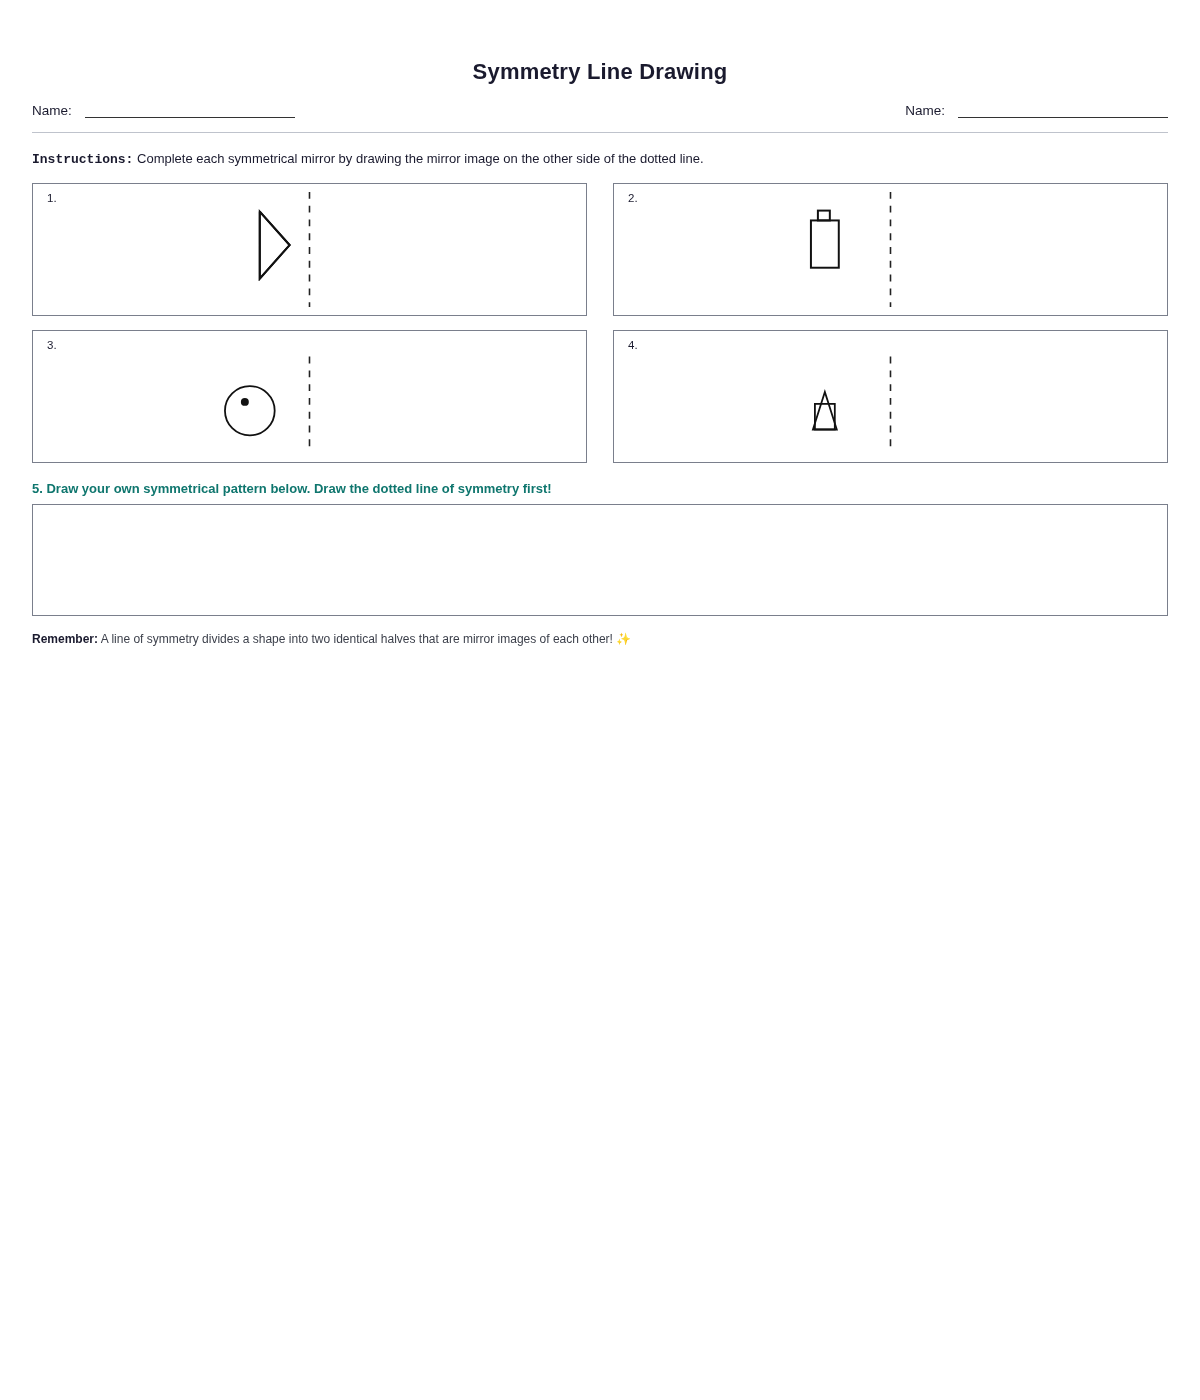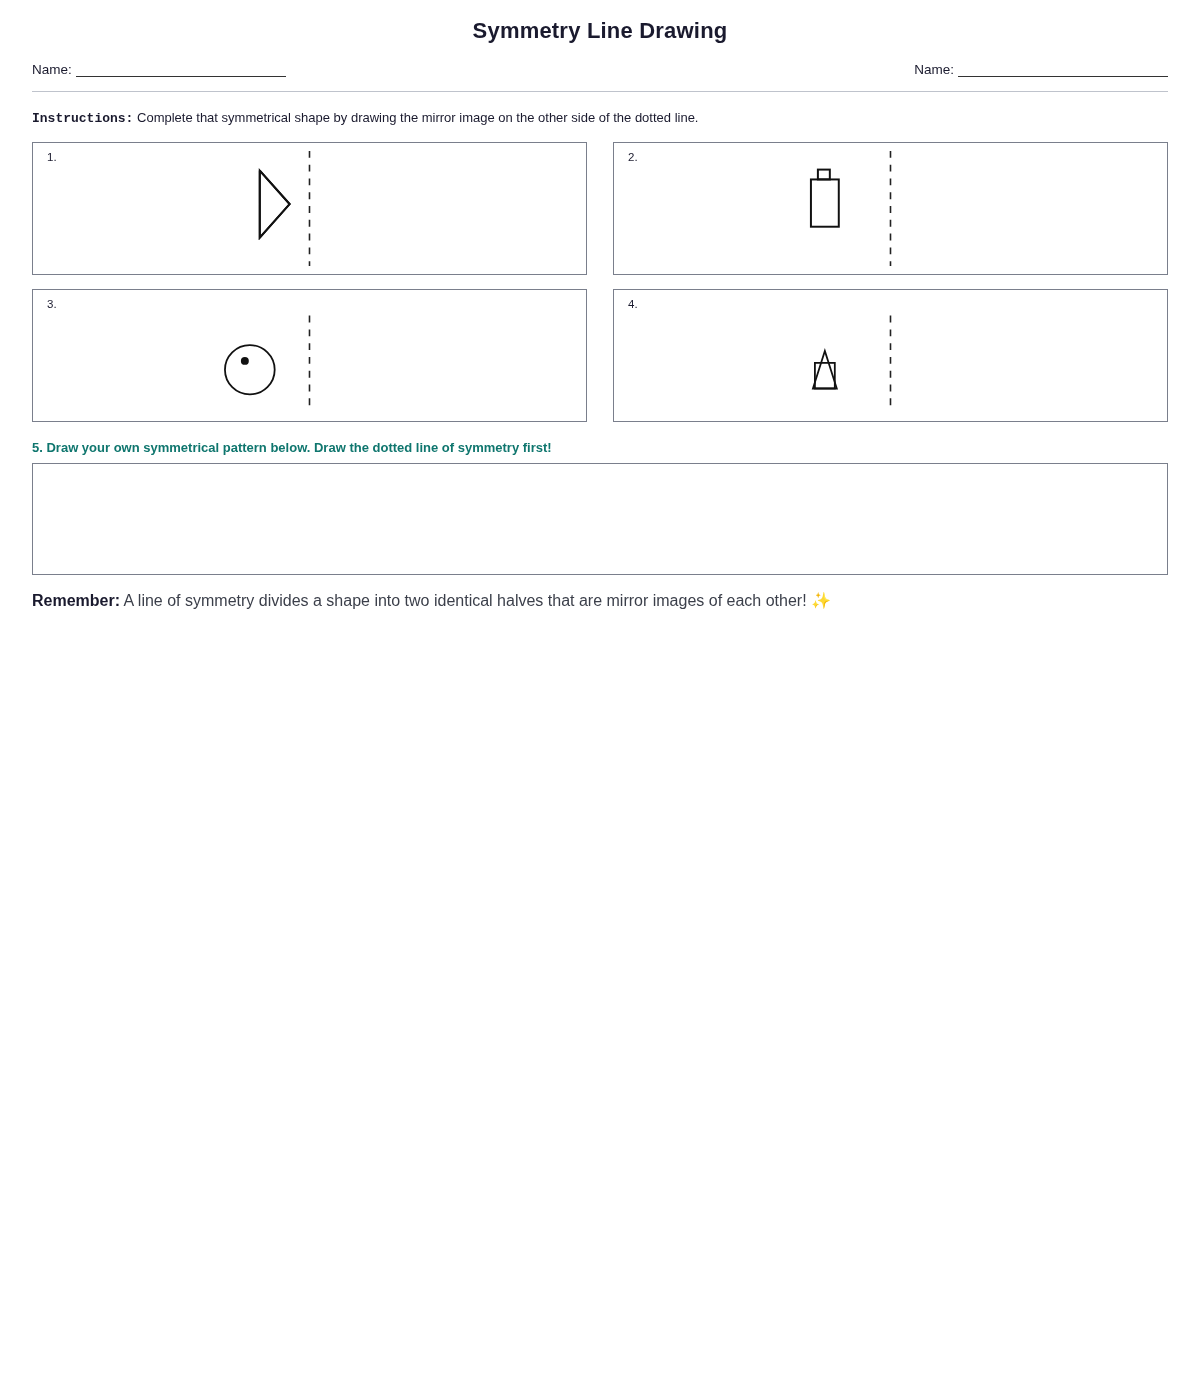--- a/index.html
+++ b/index.html
@@ -11,41 +11,42 @@
     width: 1200px;
     height: 1400px;
     font-family: "Liberation Sans", sans-serif;
     color: #1a1a2e;
     position: relative;
   }
   .page {
     padding: 12px 32px 0 32px;
     box-sizing: border-box;
     width: 1200px;
+    margin-top: 41px;
   }
   .worksheet-title {
     text-align: center;
     font-size: 22px;
     font-weight: bold;
     color: #1a1a2e;
     margin: 6px 0 18px 0;
     letter-spacing: 0.2px;
   }
   .namedate-row {
     display: flex;
     justify-content: space-between;
     align-items: flex-end;
     font-size: 13.5px;
     color: #1a1a2e;
     padding-bottom: 8px;
   }
   .field {
     display: flex;
     align-items: flex-end;
-    gap: 4px;
+    gap: 13px;
   }
   .field .label { white-space: nowrap; }
   .rule-short {
     display: inline-block;
     width: 210px;
     border-bottom: 1px solid #333;
     height: 14px;
   }
   .rule-date {
     display: inline-block;
@@ -97,21 +98,21 @@
     margin: 18px 0 8px 0;
   }
   .draw-area {
     border: 1px solid #7a7f8c;
     height: 112px;
     box-sizing: border-box;
     background: #fff;
   }
   .remember {
     margin-top: 16px;
-    font-size: 16px;
+    font-size: 12px;
     color: #3b3f4a;
   }
   .remember .lead { font-weight: bold; color: #1a1a2e; }
 </style>
 </head>
 <body>
 
 <div class="page">
 
   <h1 class="worksheet-title">Symmetry Line Drawing</h1>
@@ -123,21 +124,21 @@
     </div>
     <div class="field">
       <span class="label">Name:</span>
       <span class="rule-date"></span>
     </div>
   </div>
 
   <hr class="hr-divider">
 
   <div class="instructions">
-    <span class="lead">Instructions:</span><span> Complete that symmetrical shape by drawing the mirror image on the other side of the dotted line.</span>
+    <span class="lead">Instructions:</span><span> Complete each symmetrical mirror by drawing the mirror image on the other side of the dotted line.</span>
   </div>
 
   <div class="grid">
 
     <div class="problem-box">
       <span class="problem-number">1.</span>
       <div class="canvas">
         <svg viewBox="0 0 556 133" preserveAspectRatio="none" aria-hidden="true">
           <polygon points="228,286 228,218 258,252" transform="translate(0,-190)" fill="none" stroke="#111" stroke-width="2"></polygon>
           <polyline points="228,28 228,96 258,62 228,28" fill="none" stroke="#111" stroke-width="2"></polyline>

